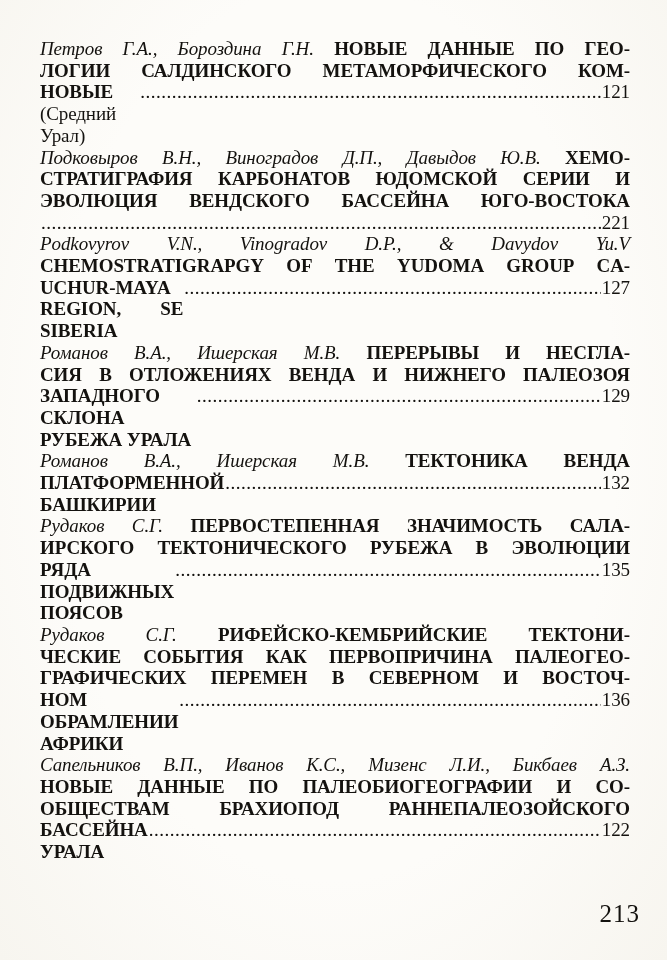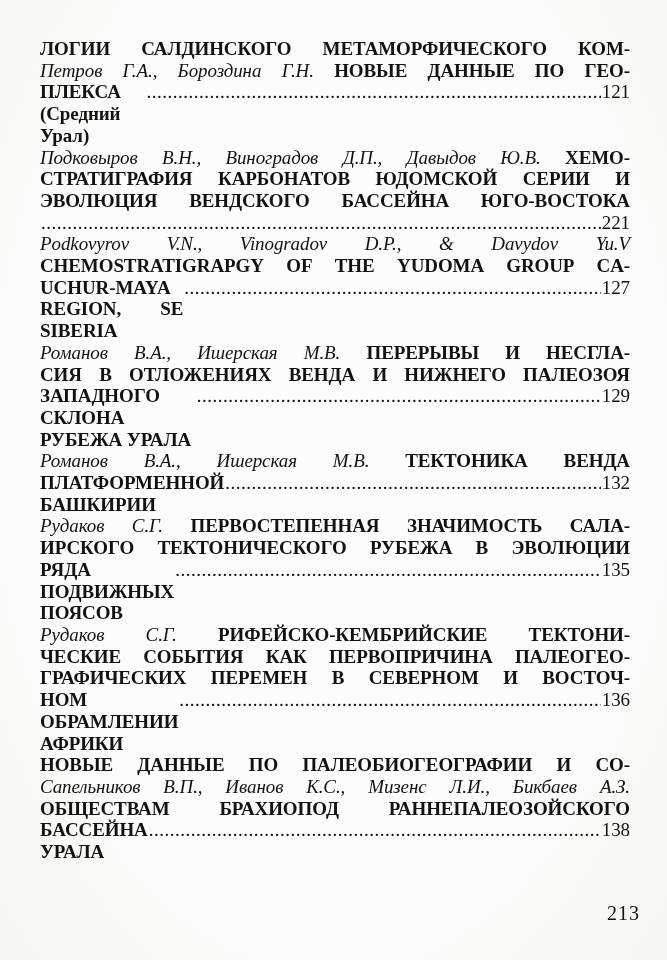--- a/index.html
+++ b/index.html
@@ -39,51 +39,51 @@
     text-align-last: auto;
   }
   .seg-italic {
     font-style: italic;
     font-weight: 400;
   }
   .seg-bold {
     font-weight: 700;
   }
   .seg-regular {
-    font-weight: 700;
+    font-weight: 400;
   }
   .dot-leader {
     flex: 1 1 auto;
     overflow: hidden;
     white-space: nowrap;
     font-weight: 400;
     letter-spacing: 0.5px;
     margin: 0 1px;
   }
   .page-ref {
     flex: 0 0 auto;
     font-weight: 400;
   }
   .folio {
     position: absolute;
     top: 903px;
     right: 27px;
-    font-size: 20px;
+    font-size: 25px;
     letter-spacing: 1px;
   }
 </style>
 </head>
 <body>
 
 <div class="sheet">
   <div class="toc" id="toc-container">
+      <div class="toc-line"><span class="seg-italic">Петров Г.А., Бороздина Г.Н.</span> <span class="seg-bold">НОВЫЕ ДАННЫЕ ПО ГЕО-</span></div>
       <div class="toc-line"><span class="seg-bold">ЛОГИИ САЛДИНСКОГО МЕТАМОРФИЧЕСКОГО КОМ-</span></div>
-      <div class="toc-line"><span class="seg-italic">Петров Г.А., Бороздина Г.Н.</span> <span class="seg-bold">НОВЫЕ ДАННЫЕ ПО ГЕО-</span></div>
       <div class="toc-line leader-line">
-        <span><span class="seg-bold">ПЛЕКСА</span> <span class="seg-regular">(Средний Урал)</span></span>
+        <span><span class="seg-bold">НОВЫЕ</span> <span class="seg-regular">(Средний Урал)</span></span>
         <span class="dot-leader"> ....................................................................................................................................................................................</span>
         <span class="page-ref">121</span>
       </div>
       <div class="toc-line"><span class="seg-italic">Подковыров В.Н., Виноградов Д.П., Давыдов Ю.В.</span> <span class="seg-bold">ХЕМО-</span></div>
       <div class="toc-line"><span class="seg-bold">СТРАТИГРАФИЯ КАРБОНАТОВ ЮДОМСКОЙ СЕРИИ И</span></div>
       <div class="toc-line"><span class="seg-bold">ЭВОЛЮЦИЯ ВЕНДСКОГО БАССЕЙНА ЮГО-ВОСТОКА</span></div>
       <div class="toc-line leader-line">
         <span class="dot-leader"> ....................................................................................................................................................................................</span>
         <span class="page-ref">221</span>
       </div>
@@ -115,23 +115,23 @@
         <span class="page-ref">135</span>
       </div>
       <div class="toc-line"><span class="seg-italic">Рудаков С.Г.</span> <span class="seg-bold">РИФЕЙСКО-КЕМБРИЙСКИЕ ТЕКТОНИ-</span></div>
       <div class="toc-line"><span class="seg-bold">ЧЕСКИЕ СОБЫТИЯ КАК ПЕРВОПРИЧИНА ПАЛЕОГЕО-</span></div>
       <div class="toc-line"><span class="seg-bold">ГРАФИЧЕСКИХ ПЕРЕМЕН В СЕВЕРНОМ И ВОСТОЧ-</span></div>
       <div class="toc-line leader-line">
         <span><span class="seg-bold">НОМ ОБРАМЛЕНИИ АФРИКИ</span></span>
         <span class="dot-leader"> ....................................................................................................................................................................................</span>
         <span class="page-ref">136</span>
       </div>
+      <div class="toc-line"><span class="seg-italic">Сапельников В.П., Иванов К.С., Мизенс Л.И., Бикбаев А.З.</span></div>
       <div class="toc-line"><span class="seg-bold">НОВЫЕ ДАННЫЕ ПО ПАЛЕОБИОГЕОГРАФИИ И СО-</span></div>
-      <div class="toc-line"><span class="seg-italic">Сапельников В.П., Иванов К.С., Мизенс Л.И., Бикбаев А.З.</span></div>
       <div class="toc-line"><span class="seg-bold">ОБЩЕСТВАМ БРАХИОПОД РАННЕПАЛЕОЗОЙСКОГО</span></div>
       <div class="toc-line leader-line">
         <span><span class="seg-bold">БАССЕЙНА УРАЛА</span></span>
         <span class="dot-leader"> ....................................................................................................................................................................................</span>
-        <span class="page-ref">138</span>
+        <span class="page-ref">122</span>
       </div>
     </div>
   <div class="folio">213</div>
 </div>
 
 </body></html>

